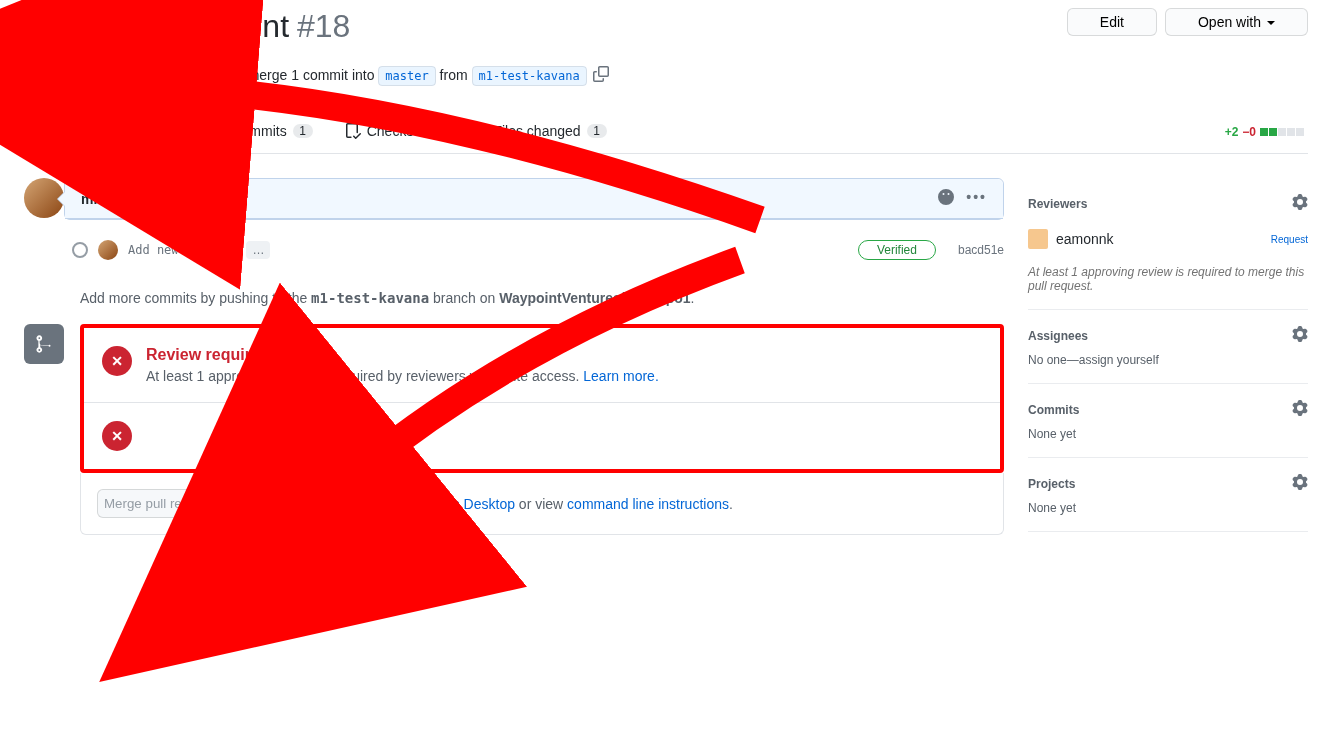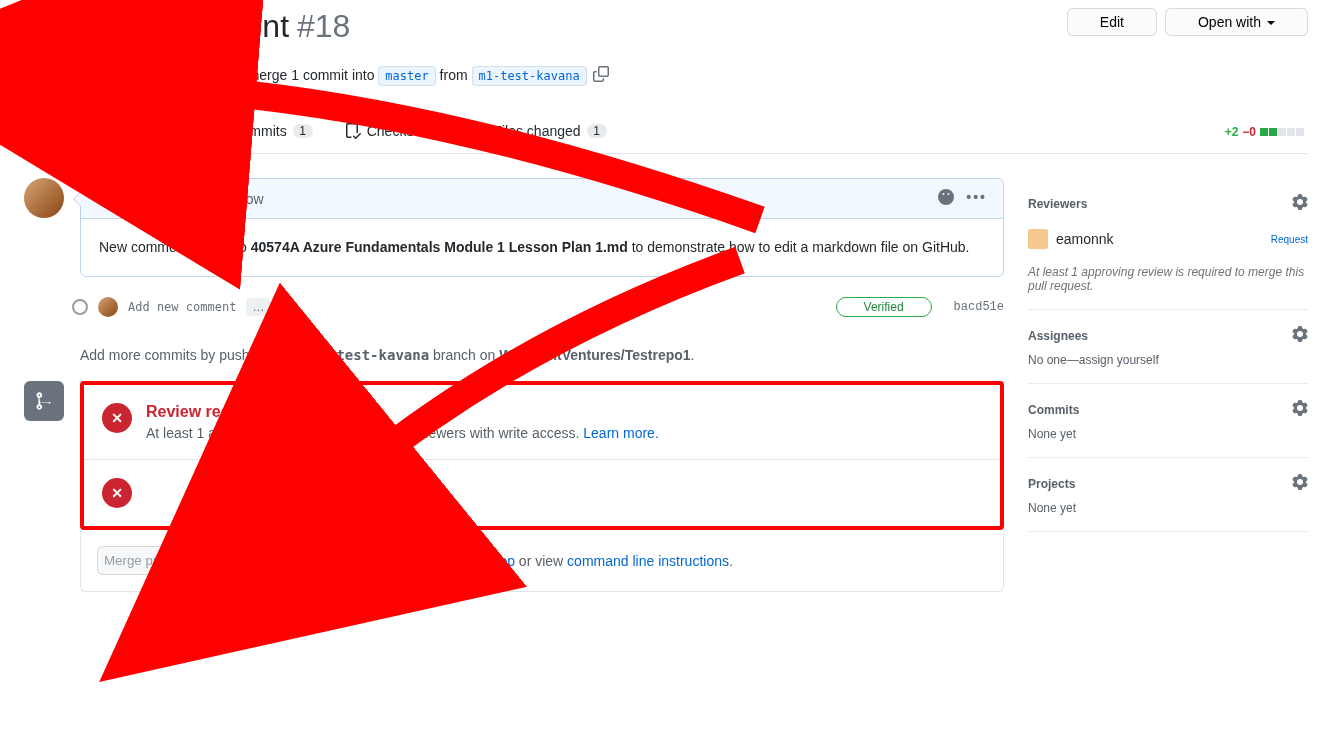--- a/index.html
+++ b/index.html
@@ -24,35 +24,35 @@
 .counter { background: rgba(209,213,218,.5); border-radius: 10px; padding: 0 6px; font-size: 12px; min-width: 20px; text-align: center; }
 .diffstat { margin-left: auto; padding-right: 4px; display: flex; align-items: center; gap: 4px; font-size: 12px; }
 .diffstat .add { color: #28a745; font-weight: 600; }
 .diffstat .del { color: #cb2431; font-weight: 600; }
 .diffblocks { display: inline-flex; gap: 1px; }
 .diffblocks span { width: 8px; height: 8px; background: #e1e4e8; }
 .diffblocks span.g { background: #28a745; }
 .content-wrap { display: flex; gap: 24px; margin-top: 24px; }
 .main { flex: 1; min-width: 0; }
 .sidebar { width: 280px; flex-shrink: 0; }
-.timeline-item { display: flex; gap: 16px; }
+.timeline-item { display: flex; }
 .avatar { width: 40px; height: 40px; border-radius: 50%; background: linear-gradient(135deg, #d4a574, #8b4513); flex-shrink: 0; }
 .avatar-sm { width: 20px; height: 20px; border-radius: 50%; background: linear-gradient(135deg, #d4a574, #8b4513); }
 .comment-box { flex: 1; border: 1px solid #c0d3eb; border-radius: 6px; position: relative; }
 .comment-box::before { content: ""; position: absolute; left: -8px; top: 12px; border: 8px solid transparent; border-right-color: #c0d3eb; border-left: none; }
 .comment-box::after { content: ""; position: absolute; left: -7px; top: 12px; border: 8px solid transparent; border-right-color: #f1f8ff; border-left: none; }
 .comment-header { background: #f1f8ff; padding: 10px 16px; border-bottom: 1px solid #c0d3eb; border-radius: 6px 6px 0 0; display: flex; justify-content: space-between; align-items: center; }
 .comment-header-actions { display: flex; gap: 12px; color: #6a737d; }
 .comment-body { padding: 18px; line-height: 1.5; }
 .timeline-commit { display: flex; align-items: center; gap: 10px; margin-left: 56px; margin-top: 20px; margin-bottom: 20px; position: relative; }
 .commit-dot { width: 16px; height: 16px; border: 2px solid #959da5; border-radius: 50%; background: #fff; margin-left: -8px; }
 .commit-msg { font-family: "SFMono-Regular", Consolas, monospace; font-size: 12px; color: #6a737d; }
 .kebab-btn { background: #eef1f4; border-radius: 4px; padding: 2px 6px; color: #6a737d; cursor: pointer; font-size: 12px; }
-.verified-badge { border: 1px solid #28a745; color: #22863a; border-radius: 12px; padding: 2px 27px; font-size: 12px; margin-left: auto; }
-.commit-sha { font-family: Liberation Mono, monospace; color: #6a737d; font-size: 12px; margin-left: 12px; }
+.verified-badge { border: 1px solid #28a745; color: #22863a; border-radius: 12px; padding: 2px 18px; font-size: 12px; margin-left: auto; }
+.commit-sha { font-family: Liberation Sans, sans-serif; color: #6a737d; font-size: 12px; margin-left: 12px; }
 .push-hint { margin-left: 56px; margin-top: 30px; margin-bottom: 18px; color: #586069; }
 .merge-area { display: flex; gap: 16px; }
 .merge-icon-box { width: 40px; height: 40px; background: #6a737d; border-radius: 6px; display: flex; align-items: center; justify-content: center; flex-shrink: 0; }
 .merge-icon-box svg { fill: #fff; }
 .merge-panel { flex: 1; border: 1px solid #e1e4e8; border-radius: 6px; }
 .highlight-merge { border: 4px solid #ff0000; border-radius: 4px; }
 .merge-status-row { padding: 18px; border-bottom: 1px solid #e1e4e8; display: flex; gap: 14px; align-items: flex-start; }
 .status-icon { width: 30px; height: 30px; border-radius: 50%; background: #cb2431; display: flex; align-items: center; justify-content: center; flex-shrink: 0; color: #fff; font-weight: bold; }
 .status-title { font-weight: 600; font-size: 16px; color: #cb2431; margin-bottom: 4px; }
 .status-desc { color: #586069; }
@@ -162,23 +162,20 @@
             </div>
             <div class="comment-header-actions">
               <span>
                 <svg width="16" height="16" viewBox="0 0 16 16" fill="currentColor">
                     <path d="M8 16A8 8 0 1 1 8 0a8 8 0 0 1 0 16ZM5.5 6a1 1 0 1 0 0-2 1 1 0 0 0 0 2Zm5 0a1 1 0 1 0 0-2 1 1 0 0 0 0 2ZM4.5 9.5a.5.5 0 0 1 .5-.5h6a.5.5 0 0 1 .5.5 3.5 3.5 0 0 1-7 0Z"></path>
                   </svg>
               </span>
               <span style="letter-spacing:2px;font-weight:bold">•••</span>
             </div>
           </div>
-          <div class="comment-body">
-            <span>New comment added to </span><strong>40574A Azure Fundamentals Module 1 Lesson Plan 1.md</strong><span> to demonstrate how to edit a markdown file on GitHub.</span>
-          </div>
         </div>
       </div>
 
       <div class="timeline-commit">
         <span class="commit-dot"></span>
         <span class="avatar-sm"></span>
         <span class="commit-msg">Add new comment</span>
         <span class="kebab-btn">…</span>
         <span class="verified-badge">Verified</span>
         <span class="commit-sha">bacd51e</span>

